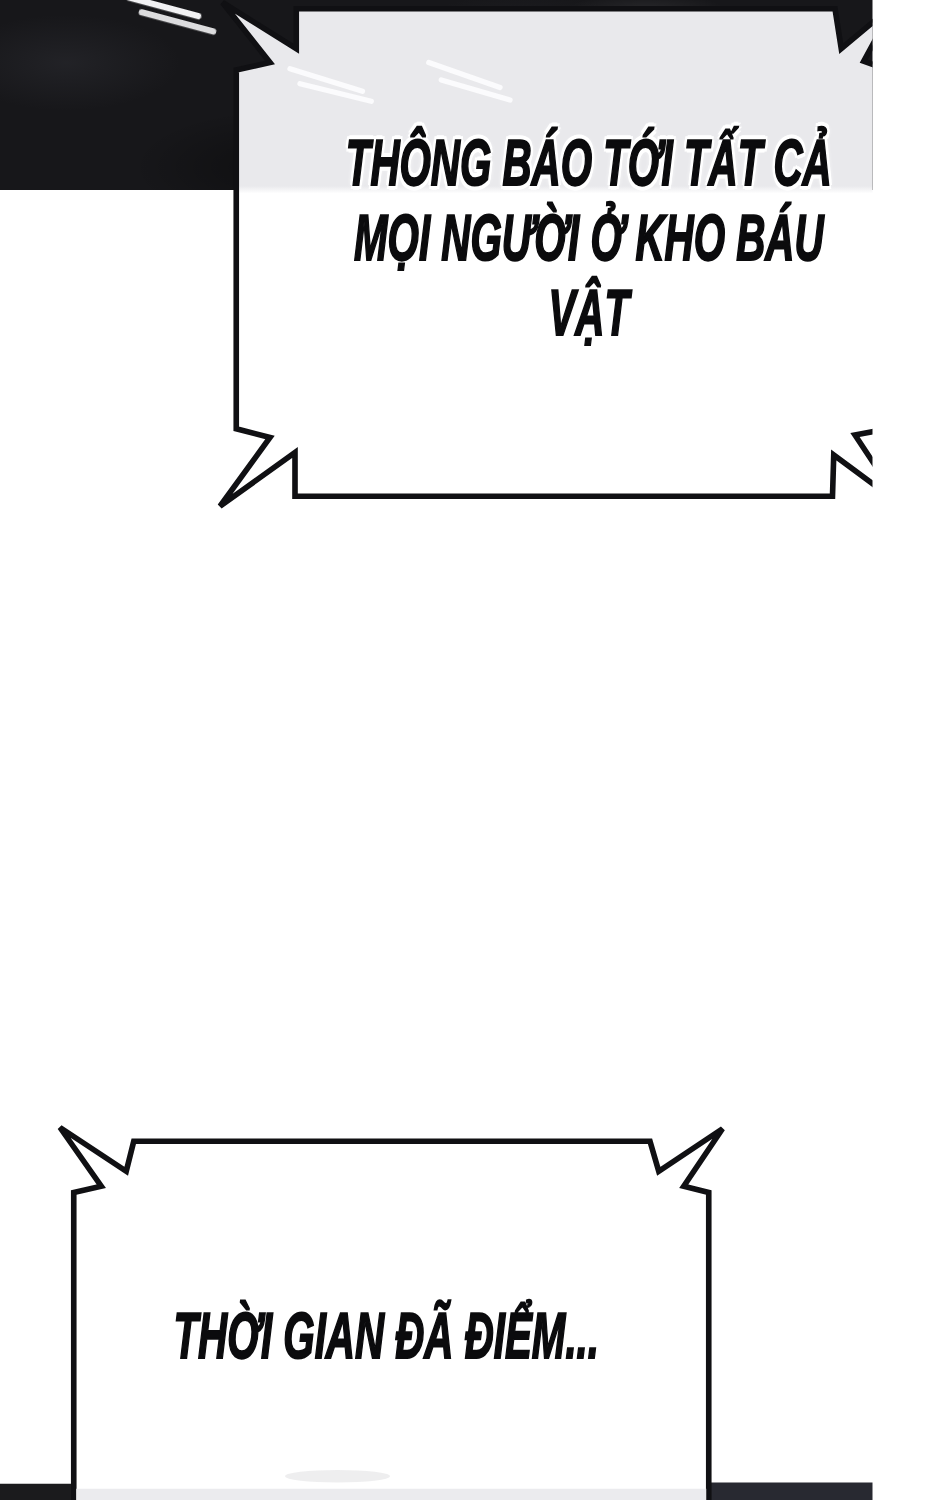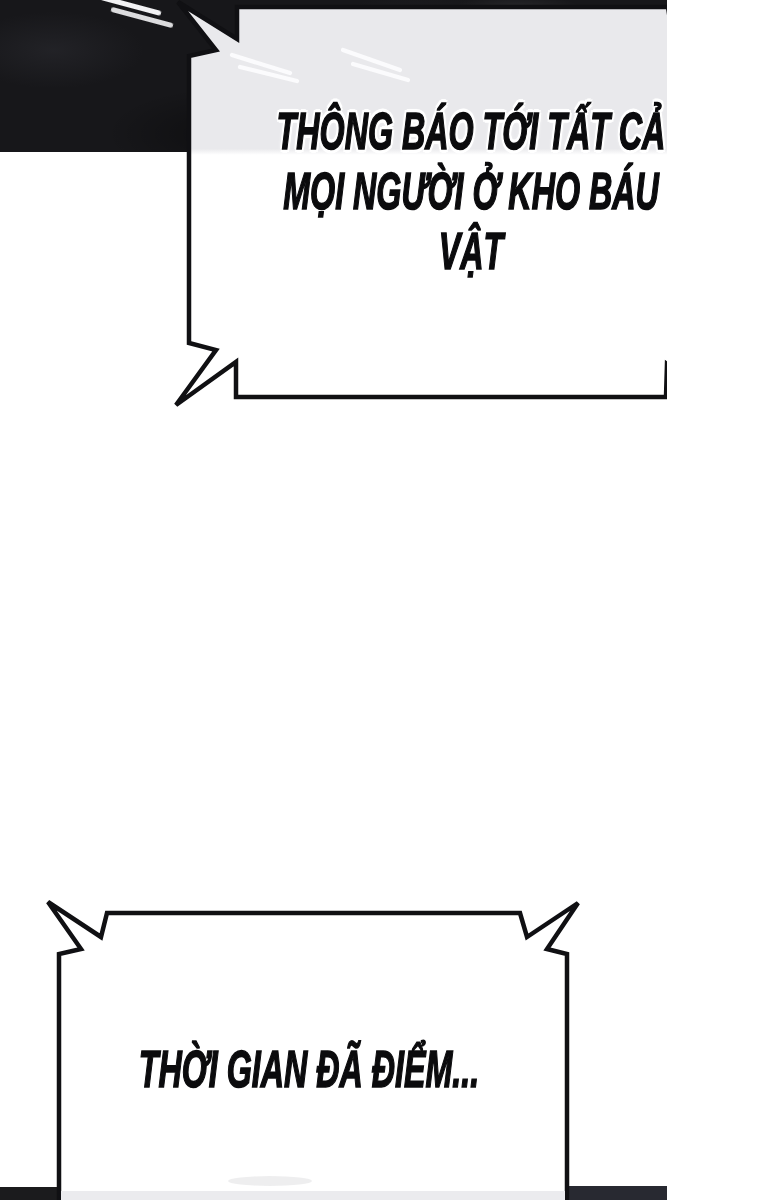--- a/index.html
+++ b/index.html
@@ -1,18 +1,19 @@
 <!DOCTYPE html>
 <html><head>
 <meta charset="utf-8">
 <style>
   html,body{margin:0;padding:0;background:#ffffff;}
   .page{
     position:relative;width:667px;height:1200px;overflow:hidden;background:#ffffff;
     font-family:"Liberation Sans","DejaVu Sans",sans-serif;
+    padding-left:31px;
   }
   
   .ceiling{
     position:absolute;left:0;top:0;width:760px;height:152px;
     background:
       radial-gradient(90px 18px at 68% 5%, rgba(255,255,255,0.07), transparent 70%),
       radial-gradient(70px 45px at 95% 62%, rgba(125,127,140,0.20), transparent 72%),
       radial-gradient(130px 55px at 7% 33%, rgba(112,114,128,0.12), transparent 70%),
       radial-gradient(170px 65px at 30% 88%, rgba(0,0,0,0.38), transparent 72%),
       radial-gradient(120px 40px at 55% 15%, rgba(90,92,104,0.10), transparent 70%),

